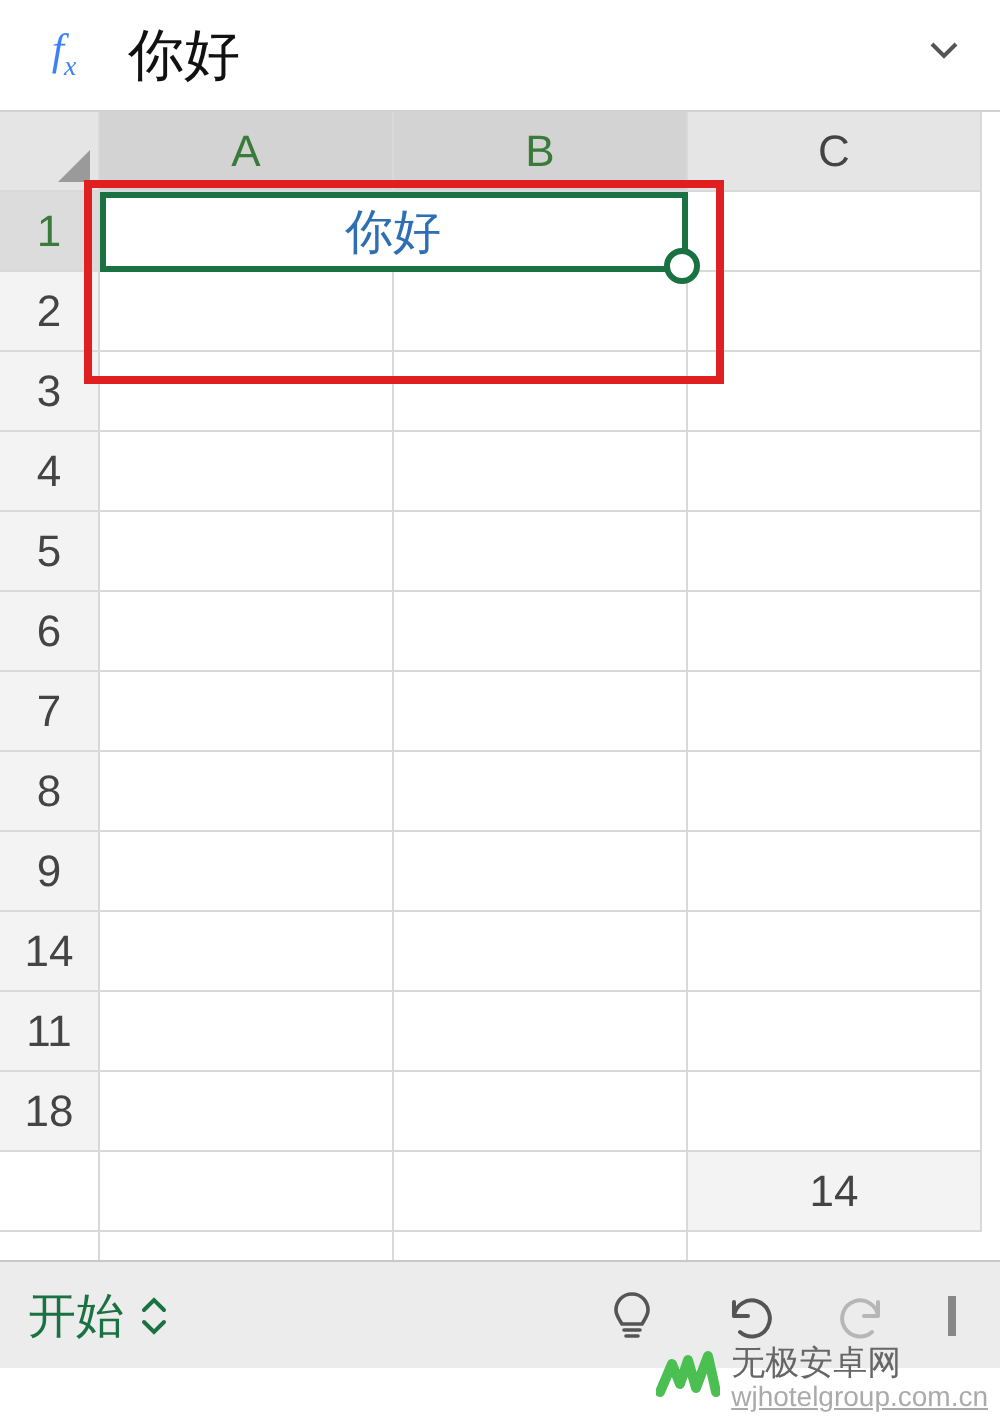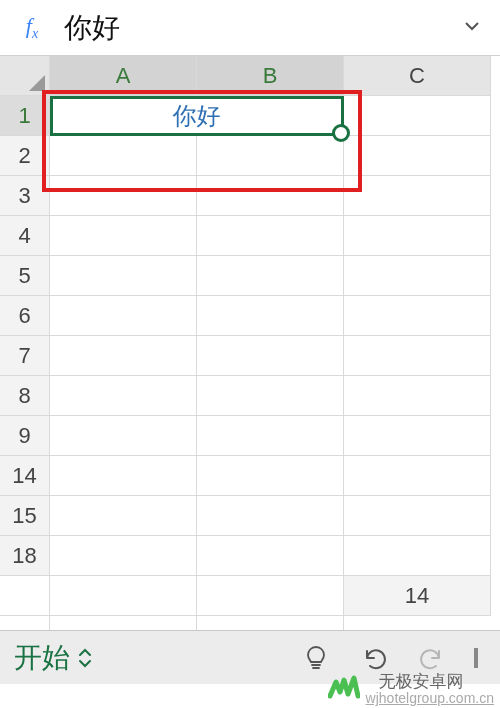--- a/index.html
+++ b/index.html
@@ -115,39 +115,39 @@
       border-top: 1px solid #c8c8c8;
       display: flex;
       align-items: center;
       padding: 0 14px;
       gap: 10px;
     }
     .tab-btn {
       display: flex;
       align-items: center;
       gap: 6px;
-      font-size: 28px;
+      font-size: 24px;
       color: #1a7243;
     }
     .chev-updown svg { display:block; }
     .spacer { flex: 1; }
     .bb-icon { width: 48px; display:flex; align-items:center; justify-content:center; }
     .bb-icon.disabled { opacity: 0.35; }
     .watermark {
       position: absolute;
       right: 6px; bottom: 2px;
       display: flex; align-items: center;
       gap: 6px;
     }
     .wm-logo {
       width: 32px; height: 32px;
       position: relative;
     }
     .wm-text { color:#777; line-height:1.05; }
-    .wm-main { font-size: 17px; color:#666; font-weight:500;margin-left:13px; }
+    .wm-main { font-size: 17px; color:#666; font-weight:500; }
     .wm-sub { font-size: 14px; color:#aaa;text-decoration:underline; }
   </style>
 </head>
 <body>
 
 <div class="formula-bar">
   <div class="fx-icon">
     <span>f</span><span class="fx-sub">x</span>
   </div>
   <div class="formula-input">你好</div>
@@ -200,21 +200,21 @@
       <div class="cell"></div>
       <div class="cell"></div>
       <div class="row-head">9</div>
       <div class="cell"></div>
       <div class="cell"></div>
       <div class="cell"></div>
       <div class="row-head">14</div>
       <div class="cell"></div>
       <div class="cell"></div>
       <div class="cell"></div>
-      <div class="row-head">15</div>
+      <div class="row-head">11</div>
       <div class="cell"></div>
       <div class="cell"></div>
       <div class="cell"></div>
       <div class="row-head">18</div>
       <div class="cell"></div>
       <div class="cell"></div>
       <div class="cell"></div>
       <div class="cell"></div>
       <div class="cell"></div>
       <div class="cell"></div>

